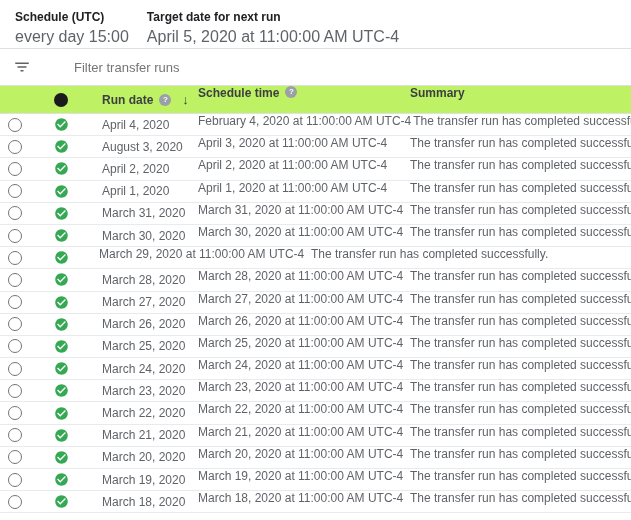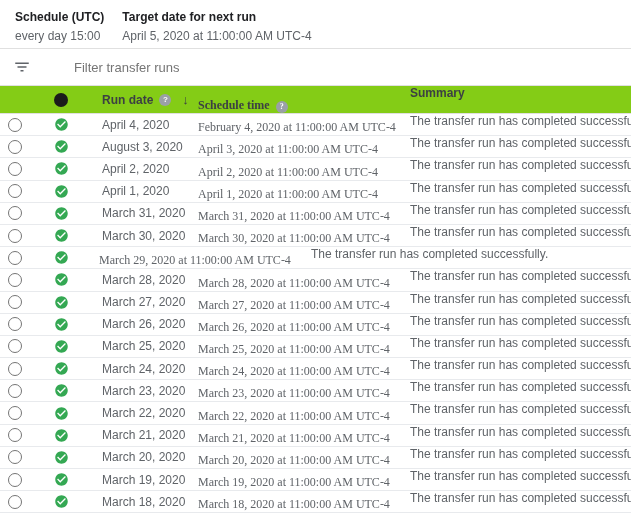--- a/index.html
+++ b/index.html
@@ -11,36 +11,36 @@
     --help-gray:#9aa0a6;
   }
   *{box-sizing:border-box;margin:0;padding:0;}
   html,body{width:631px;height:520px;background:#fff;overflow:hidden;}
   body{font-family:"Liberation Sans","DejaVu Sans",sans-serif;color:var(--text-primary);}
 
   
   .info{display:flex;padding:8px 0 0 15px;height:48px;}
   .info-col{margin-right:18px;}
   .info-label{font-size:12px;font-weight:700;color:var(--text-primary);line-height:19px;}
-  .info-value{font-size:12px;color:var(--text-secondary);line-height:19px;}
+  .info-value{font-size:16px;color:var(--text-secondary);line-height:19px;}
 
   
   .filter-bar{display:flex;align-items:center;height:37px;border-top:1px solid var(--divider);padding-left:13px;gap:34px;}
   .filter-icon{width:18px;height:18px;color:var(--text-secondary);flex:0 0 auto;margin-right:9px;display:flex;align-items:center;}
   .filter-input{border:none;outline:none;flex:1;font-family:inherit;font-size:13px;color:var(--text-secondary);background:transparent;}
   .filter-input::placeholder{color:#757575;opacity:1;}
 
   
   .cell-radio{flex:0 0 40px;display:flex;align-items:center;padding-left:8px;}
   .cell-status{flex:0 0 56px;display:flex;align-items:center;padding-left:14px;}
   .cell-rundate{flex:0 0 99px;display:flex;align-items:center;padding-left:6px;}
-  .cell-schedule{flex:0 0 213px;display:flex;align-items:flex-end;padding-left:3px;font-family:Liberation Serif, serif;}
+  .cell-schedule{flex:0 0 213px;display:flex;align-items:flex-start;padding-left:3px;}
   .cell-summary{flex:1;display:flex;align-items:flex-start;padding-left:2px;}
 
-  .thead{display:flex;height:29px;border-top:1px solid var(--divider);border-bottom:1px solid var(--divider);background:#84cc16;}
+  .thead{display:flex;height:29px;border-top:1px solid var(--divider);border-bottom:1px solid var(--divider);background:#bef264;}
   .thead .hlabel{font-size:12px;font-weight:700;color:#3c4043;white-space:nowrap;}
   .status-dot{width:14px;height:14px;border-radius:50%;background:#1b1b1b;display:inline-block;}
   .help-icon{width:12px;height:12px;border-radius:50%;background:var(--help-gray);color:#fff;
     font-size:8px;font-weight:700;display:inline-flex;align-items:center;justify-content:center;
     margin-left:6px;flex:0 0 auto;line-height:1;}
   .sort-arrow{font-size:13px;color:#3c4043;margin-left:11px;font-weight:400;}
 
   .tbody{}
   .trow{display:flex;height:22.2px;border-bottom:1px solid var(--row-divider);font-size:12px;color:var(--text-secondary);}
   .trow:last-child{border-bottom:1px solid var(--row-divider);}

